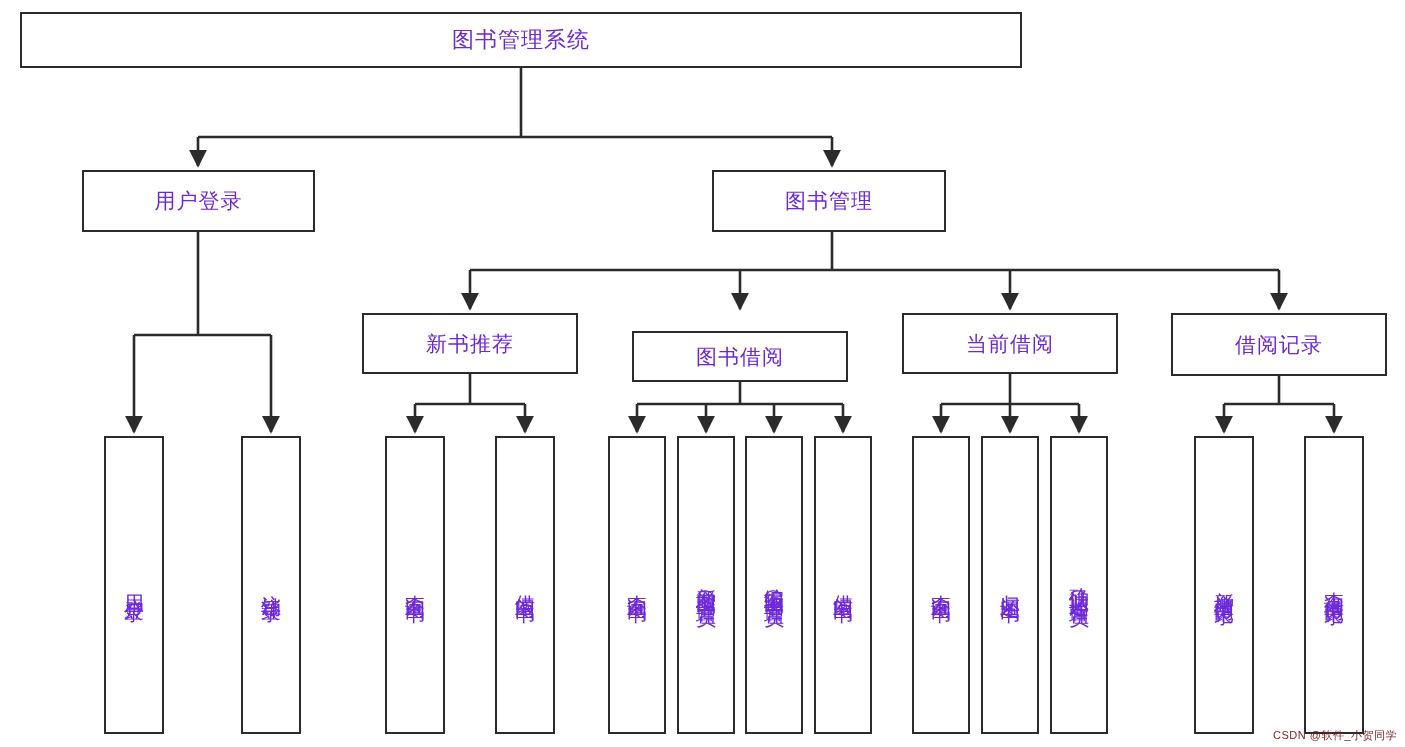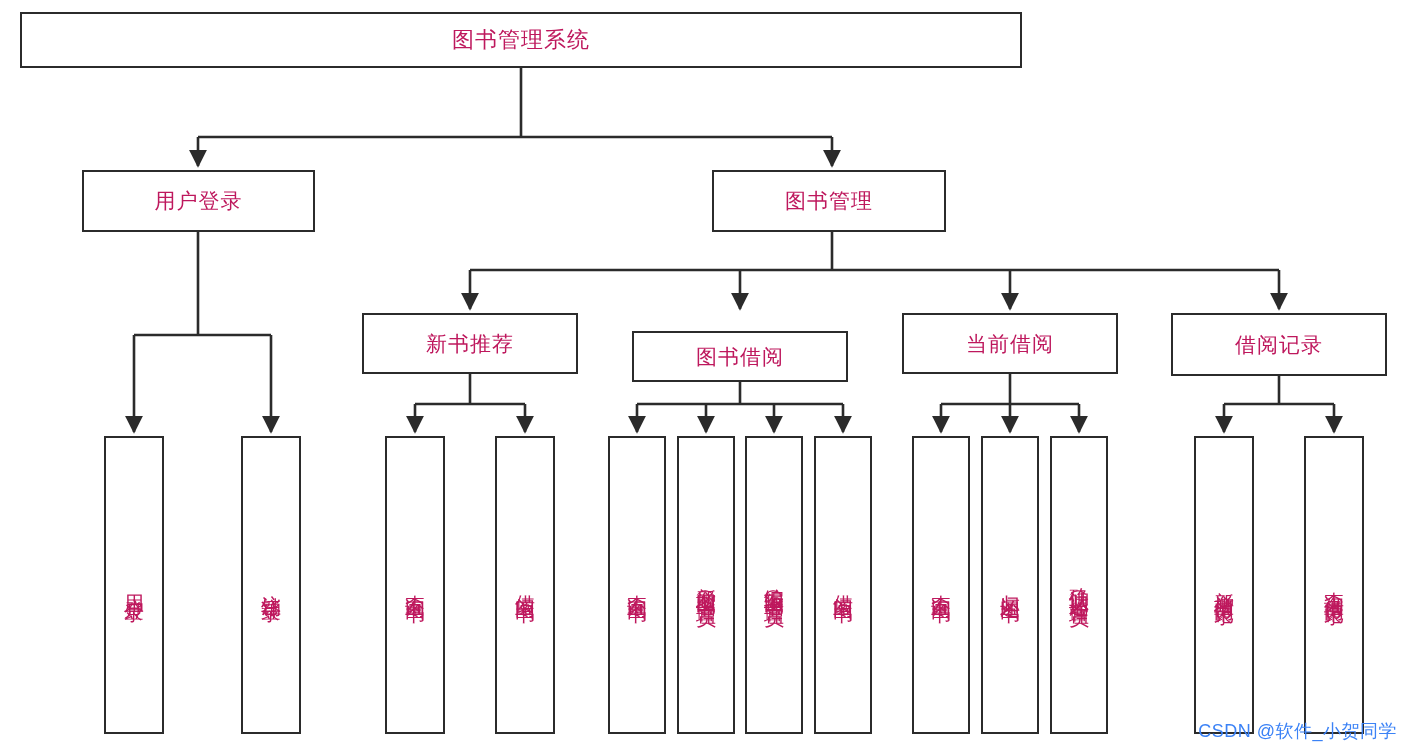--- a/index.html
+++ b/index.html
@@ -27,21 +27,21 @@
     pointer-events: none;
   }
   .node {
     position: absolute;
     box-sizing: border-box;
     border: 2.5px solid #2b2b2b;
     background: #ffffff;
     display: flex;
     align-items: center;
     justify-content: center;
-    color: #be185d;
+    color: #6d28d9;
     z-index: 2;
   }
   .node.h {
     font-size: 21px;
     letter-spacing: 1px;
     line-height: 1.2;
   }
   .node.root {
     font-size: 22px;
   }
@@ -51,22 +51,22 @@
     text-orientation: upright;
     letter-spacing: 3px;
     line-height: 1.25;
     padding: 6px 0;
     white-space: nowrap;
   }
   .watermark {
     position: absolute;
     right: 8px;
     bottom: 4px;
-    font-size: 18px;
-    color: #3b82f6;
+    font-size: 11px;
+    color: #7f1d1d;
     z-index: 5;
     white-space: nowrap;
     letter-spacing: 0.5px;
   }
 </style>
 </head>
 <body>
 
 <div id="canvas">
 

